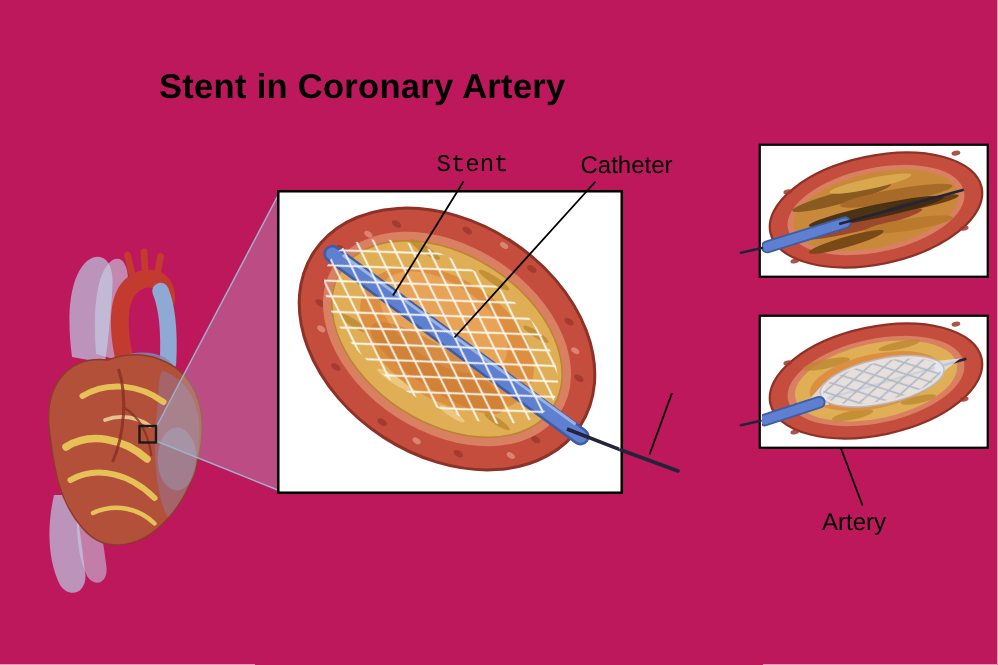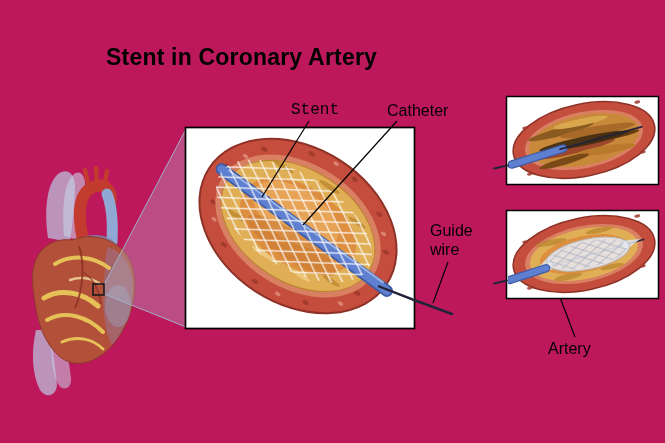--- a/index.html
+++ b/index.html
@@ -222,17 +222,15 @@
       <path class="s-wire" d="M507,280.5 L494,283.5" fill="none" stroke-width="1.8" stroke-linecap="round"></path>
     </g>
   </svg>
 
   <div class="ttl" style="left:106px;top:44px;">Stent in Coronary Artery</div>
 
   <div class="lbl" style="left:291px;top:101px;font-family:Liberation Mono, monospace;">Stent</div>
 
   <div class="lbl" style="left:369px;top:101px;margin-left:18px;">Catheter</div>
 
-  <div class="lbl" style="left:430px;top:221px;">Guide
-wire</div>
 
   <div class="lbl" style="left:548px;top:339px;">Artery</div>
 </div>
 
 </body></html>

